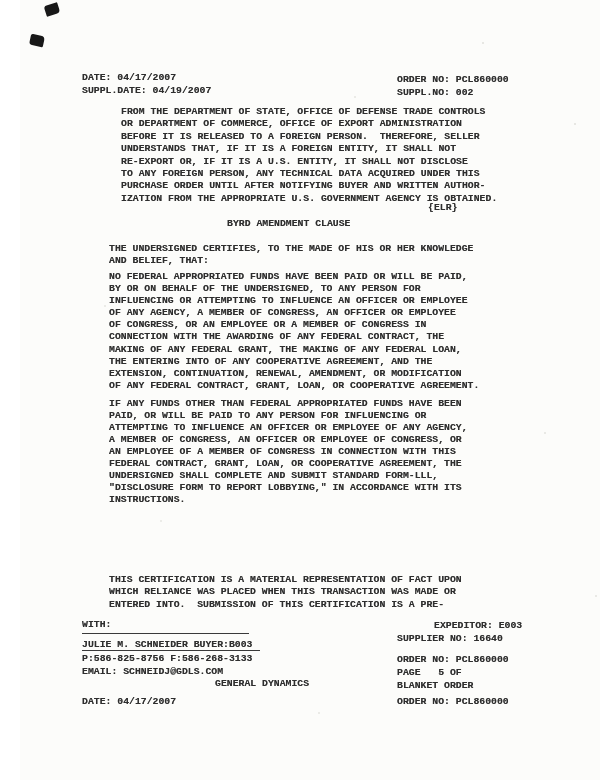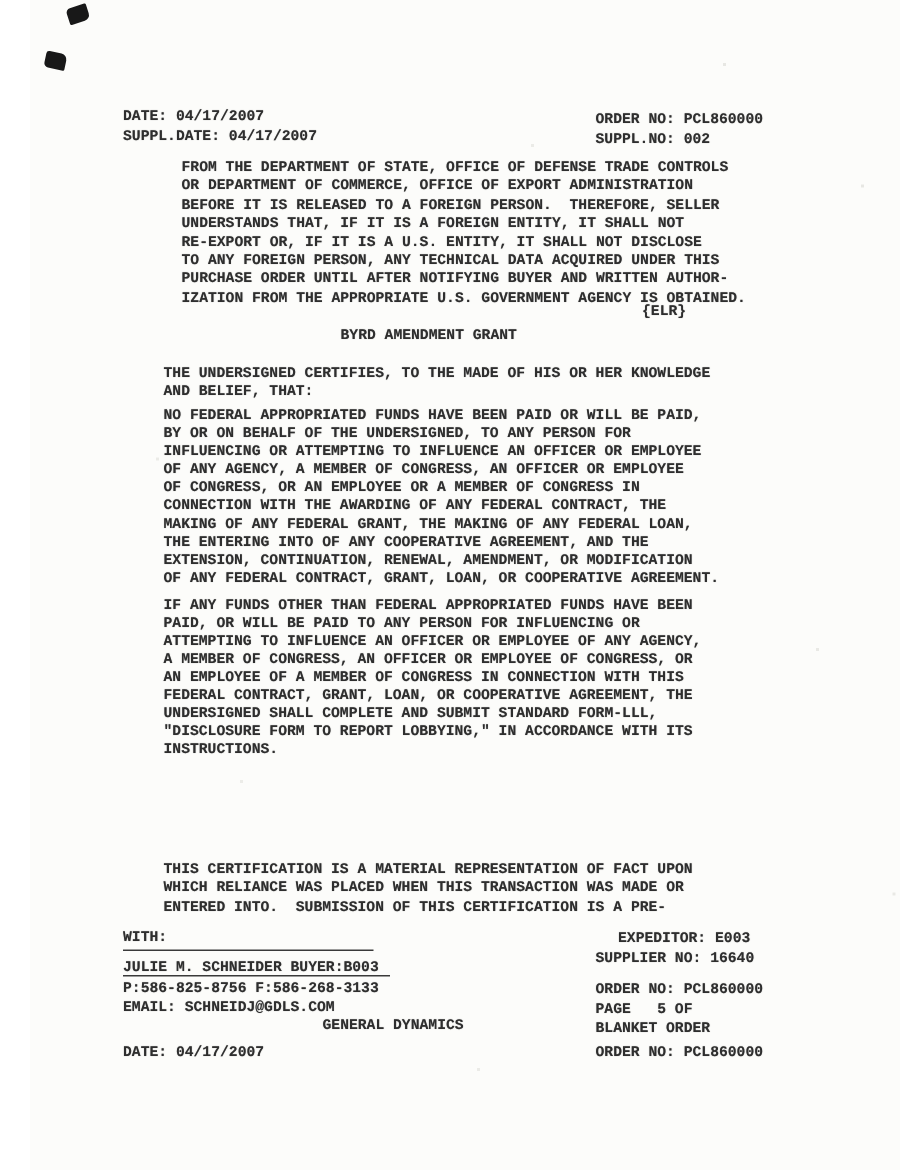--- a/index.html
+++ b/index.html
@@ -30,35 +30,35 @@
 </head>
 <body>
 
 <div class="page">
 
   <div class="mark mark-1"></div>
   <div class="mark mark-2"></div>
   <div class="noise"></div>
 
   <div class="txt" style="left:62px;top:72px;">DATE: 04/17/2007</div>
-  <div class="txt" style="left:62px;top:85px;">SUPPL.DATE: 04/17/2007</div>
+  <div class="txt" style="left:62px;top:85px;">SUPPL.DATE: 04/19/2007</div>
   <div class="txt" style="left:377px;top:74px;">ORDER NO: PCL860000</div>
   <div class="txt" style="left:377px;top:87px;">SUPPL.NO: 002</div>
 
   <div class="txt" style="left:101px;top:106px;">FROM THE DEPARTMENT OF STATE, OFFICE OF DEFENSE TRADE CONTROLS
 OR DEPARTMENT OF COMMERCE, OFFICE OF EXPORT ADMINISTRATION
 BEFORE IT IS RELEASED TO A FOREIGN PERSON.  THEREFORE, SELLER
 UNDERSTANDS THAT, IF IT IS A FOREIGN ENTITY, IT SHALL NOT
 RE-EXPORT OR, IF IT IS A U.S. ENTITY, IT SHALL NOT DISCLOSE
 TO ANY FOREIGN PERSON, ANY TECHNICAL DATA ACQUIRED UNDER THIS
 PURCHASE ORDER UNTIL AFTER NOTIFYING BUYER AND WRITTEN AUTHOR-
 IZATION FROM THE APPROPRIATE U.S. GOVERNMENT AGENCY IS OBTAINED.</div>
   <div class="txt" style="left:408px;top:202px;">{ELR}</div>
 
-  <div class="txt" style="left:207px;top:218px;">BYRD AMENDMENT GRANT</div>
+  <div class="txt" style="left:207px;top:218px;">BYRD AMENDMENT CLAUSE</div>
   <div class="txt" style="left:89px;top:243px;">THE UNDERSIGNED CERTIFIES, TO THE MADE OF HIS OR HER KNOWLEDGE
 AND BELIEF, THAT:</div>
   <div class="txt lh121" style="left:89px;top:271px;">NO FEDERAL APPROPRIATED FUNDS HAVE BEEN PAID OR WILL BE PAID,
 BY OR ON BEHALF OF THE UNDERSIGNED, TO ANY PERSON FOR
 INFLUENCING OR ATTEMPTING TO INFLUENCE AN OFFICER OR EMPLOYEE
 OF ANY AGENCY, A MEMBER OF CONGRESS, AN OFFICER OR EMPLOYEE
 OF CONGRESS, OR AN EMPLOYEE OR A MEMBER OF CONGRESS IN
 CONNECTION WITH THE AWARDING OF ANY FEDERAL CONTRACT, THE
 MAKING OF ANY FEDERAL GRANT, THE MAKING OF ANY FEDERAL LOAN,
 THE ENTERING INTO OF ANY COOPERATIVE AGREEMENT, AND THE
@@ -78,21 +78,21 @@
 ENTERED INTO.  SUBMISSION OF THIS CERTIFICATION IS A PRE-</div>
 
   <div class="txt" style="left:62px;top:619px;">WITH:</div>
   <div class="sigline sig-over"></div>
   <div class="txt" style="left:62px;top:639px;">JULIE M. SCHNEIDER BUYER:B003</div>
   <div class="sigline sig-under"></div>
   <div class="txt" style="left:62px;top:653px;">P:586-825-8756 F:586-268-3133</div>
   <div class="txt" style="left:62px;top:666px;">EMAIL: SCHNEIDJ@GDLS.COM</div>
   <div class="txt" style="left:195px;top:678px;">GENERAL DYNAMICS</div>
 
-  <div class="txt" style="left:355px;top:620px;padding-left:37px;">EXPEDITOR: E003</div>
+  <div class="txt" style="left:377px;top:620px;padding-left:37px;">EXPEDITOR: E003</div>
   <div class="txt" style="left:377px;top:633px;">SUPPLIER NO: 16640</div>
   <div class="txt" style="left:377px;top:654px;">ORDER NO: PCL860000</div>
   <div class="txt" style="left:377px;top:667px;">PAGE   5 OF</div>
   <div class="txt" style="left:377px;top:680px;">BLANKET ORDER</div>
 
   <div class="txt" style="left:62px;top:696px;">DATE: 04/17/2007</div>
   <div class="txt" style="left:377px;top:696px;">ORDER NO: PCL860000</div>
 
 </div>
 

